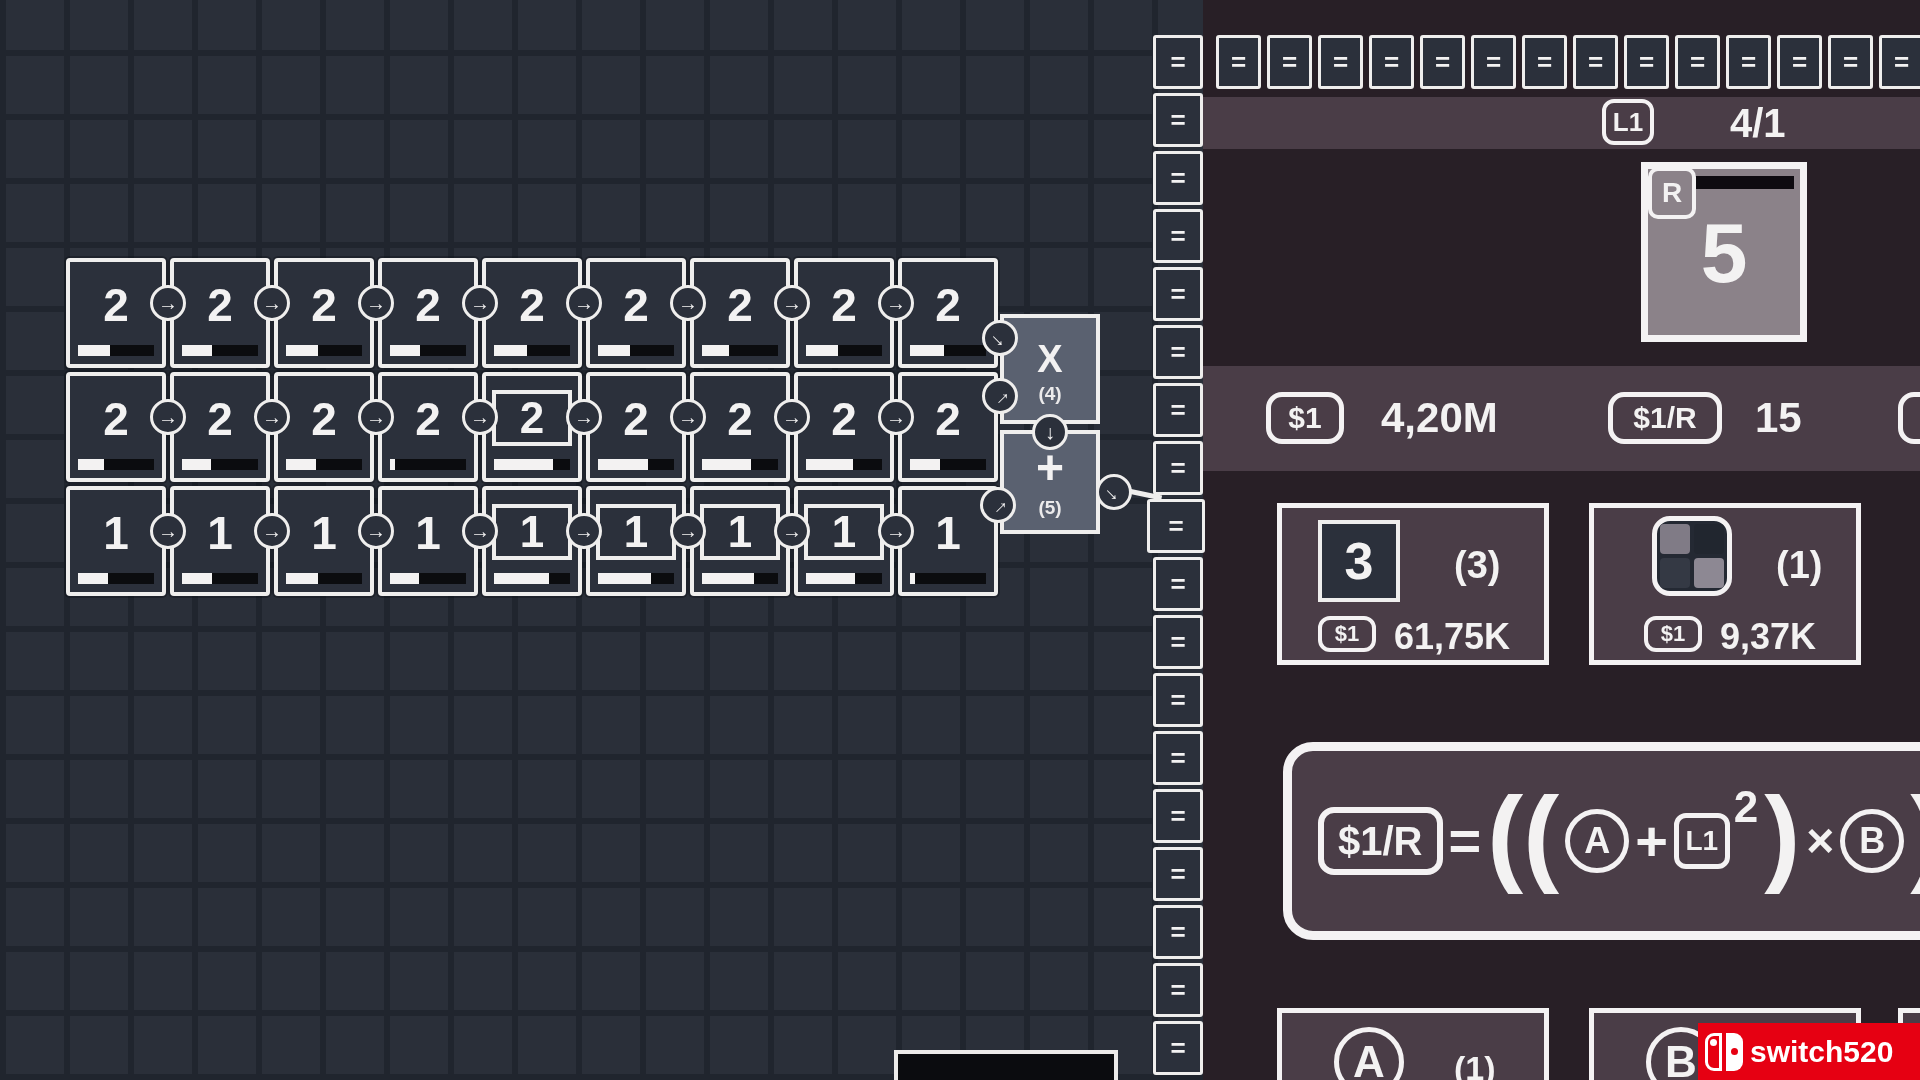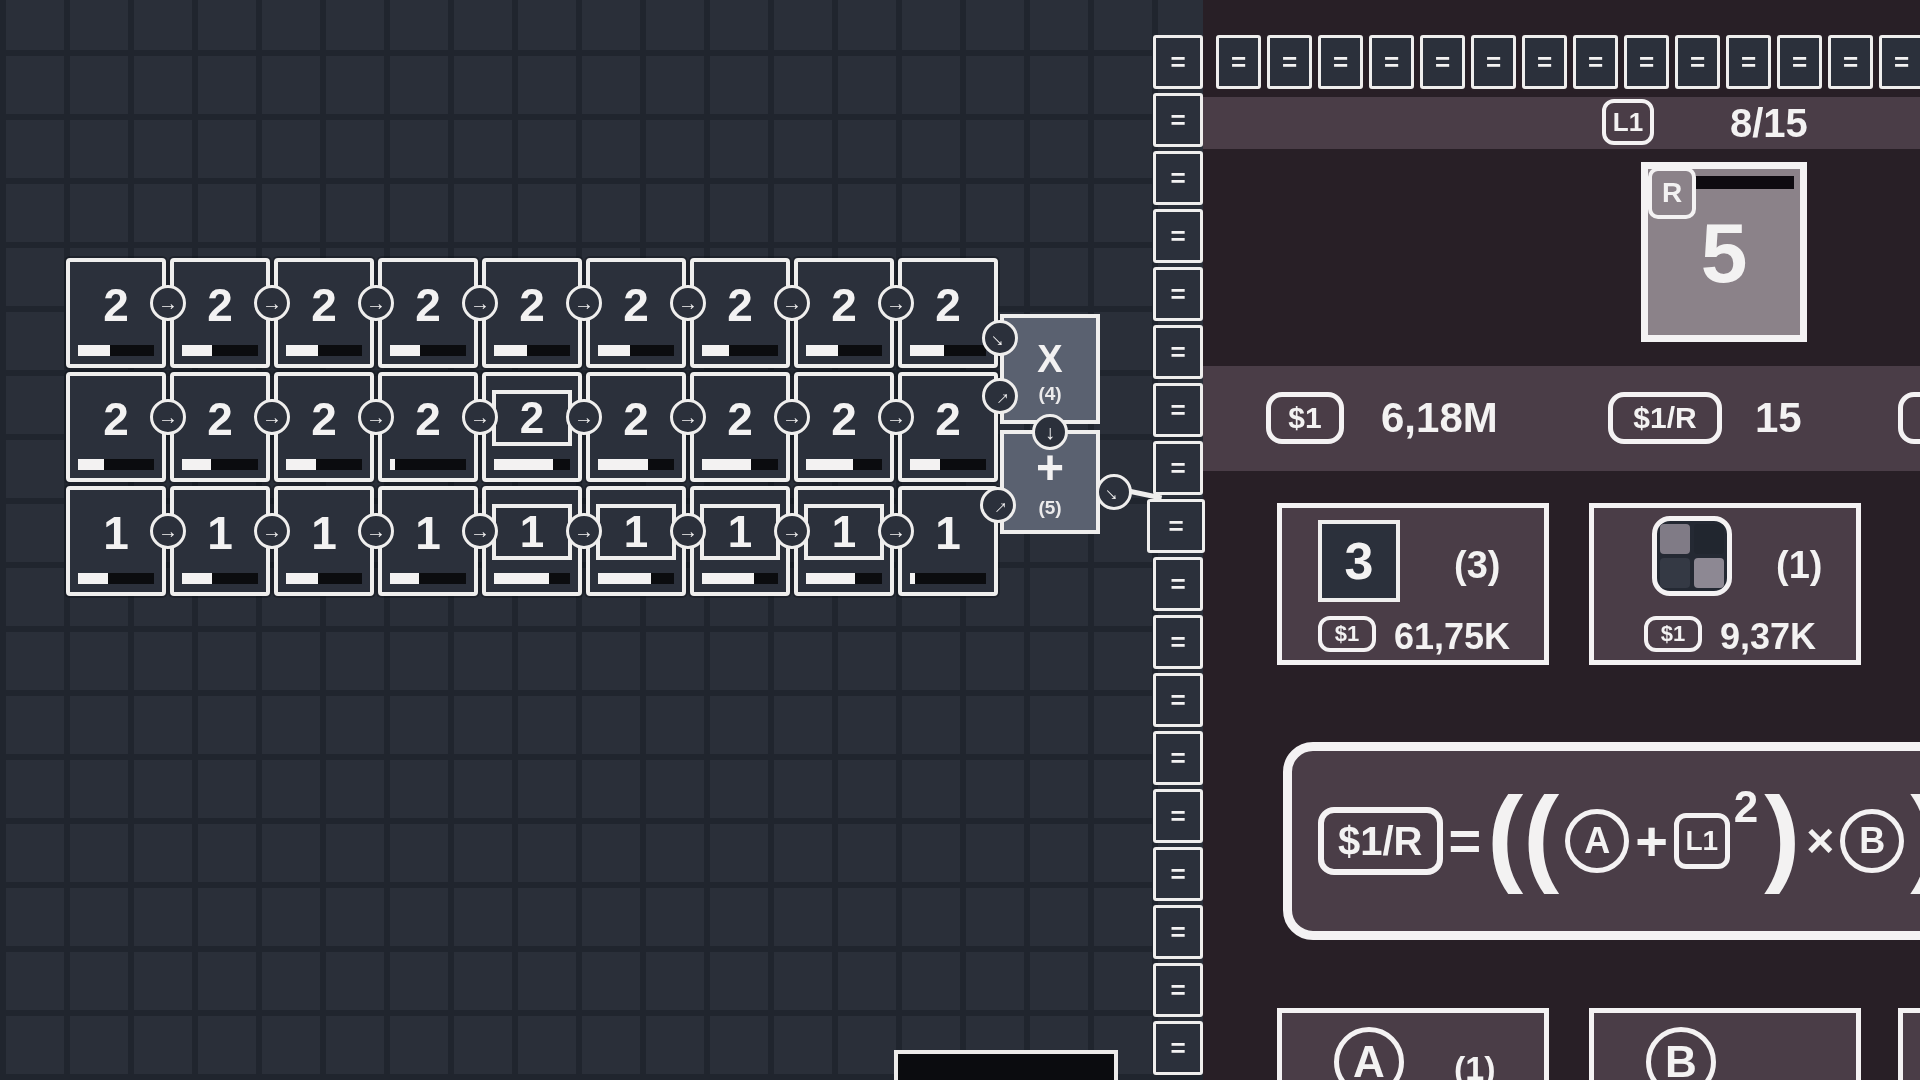--- a/index.html
+++ b/index.html
@@ -325,36 +325,36 @@
       <div class="eq" style="left: 1828px; top: 35px; width: 45px; height: 54px;">=</div>
       <div class="eq" style="left: 1879px; top: 35px; width: 45px; height: 54px;">=</div>
     </div>
 
   <div class="panel"></div>
 
   <div class="lvlbar">
     <div class="badge" style="position:absolute;left:399px;top:2px;width:52px;height:46px;font-size:26px;">
       <span>L1</span>
     </div>
-    <div style="position:absolute;left:527px;top:4px;font-size:40px;">8/15</div>
+    <div style="position:absolute;left:527px;top:4px;font-size:40px;">4/1</div>
   </div>
 
   <div class="rcard">
     <div class="topbar"></div>
     <div class="rbadge">
       <span>R</span>
     </div>
     <div class="rval">5</div>
   </div>
 
   <div class="statsrow">
     <div class="badge" style="position:absolute;left:63px;top:26px;width:78px;height:52px;border-width:5px;border-radius:16px;font-size:30px;">
       <span>$1</span>
     </div>
-    <div style="position:absolute;left:178px;top:28px;font-size:42px;">6,18M</div>
+    <div style="position:absolute;left:178px;top:28px;font-size:42px;">4,20M</div>
     <div class="badge" style="position:absolute;left:405px;top:26px;width:114px;height:52px;border-width:5px;border-radius:16px;font-size:30px;">
       <span>$1/R</span>
     </div>
     <div style="position:absolute;left:552px;top:28px;font-size:42px;">15</div>
     <div class="badge" style="position:absolute;left:695px;top:26px;width:60px;height:52px;border-width:5px;border-radius:16px;"></div>
   </div>
 
   <div class="card" style="left:1277px;top:503px;width:272px;height:162px;">
     <div class="minitile" style="left:36px;top:12px;width:82px;height:82px;font-size:52px;">
       <span>3</span>
@@ -408,14 +408,25 @@
   </div>
   <div class="card" style="left:1589px;top:1008px;width:272px;height:120px;">
     <div class="bcircle" style="left:52px;top:14px;">
       <span>B</span>
     </div>
   </div>
   <div class="card" style="left:1898px;top:1008px;width:90px;height:120px;"></div>
 
   <div class="ghost"></div>
 
+  <div class="watermark">
+    <div class="wm-logo">
+      <div class="jl">
+          <div class="dot"></div>
+        </div>
+      <div class="jr">
+          <div class="dot"></div>
+        </div>
+    </div>
+    <div class="wm-text">switch520</div>
+  </div>
 
 </div>
 
 </body></html>

